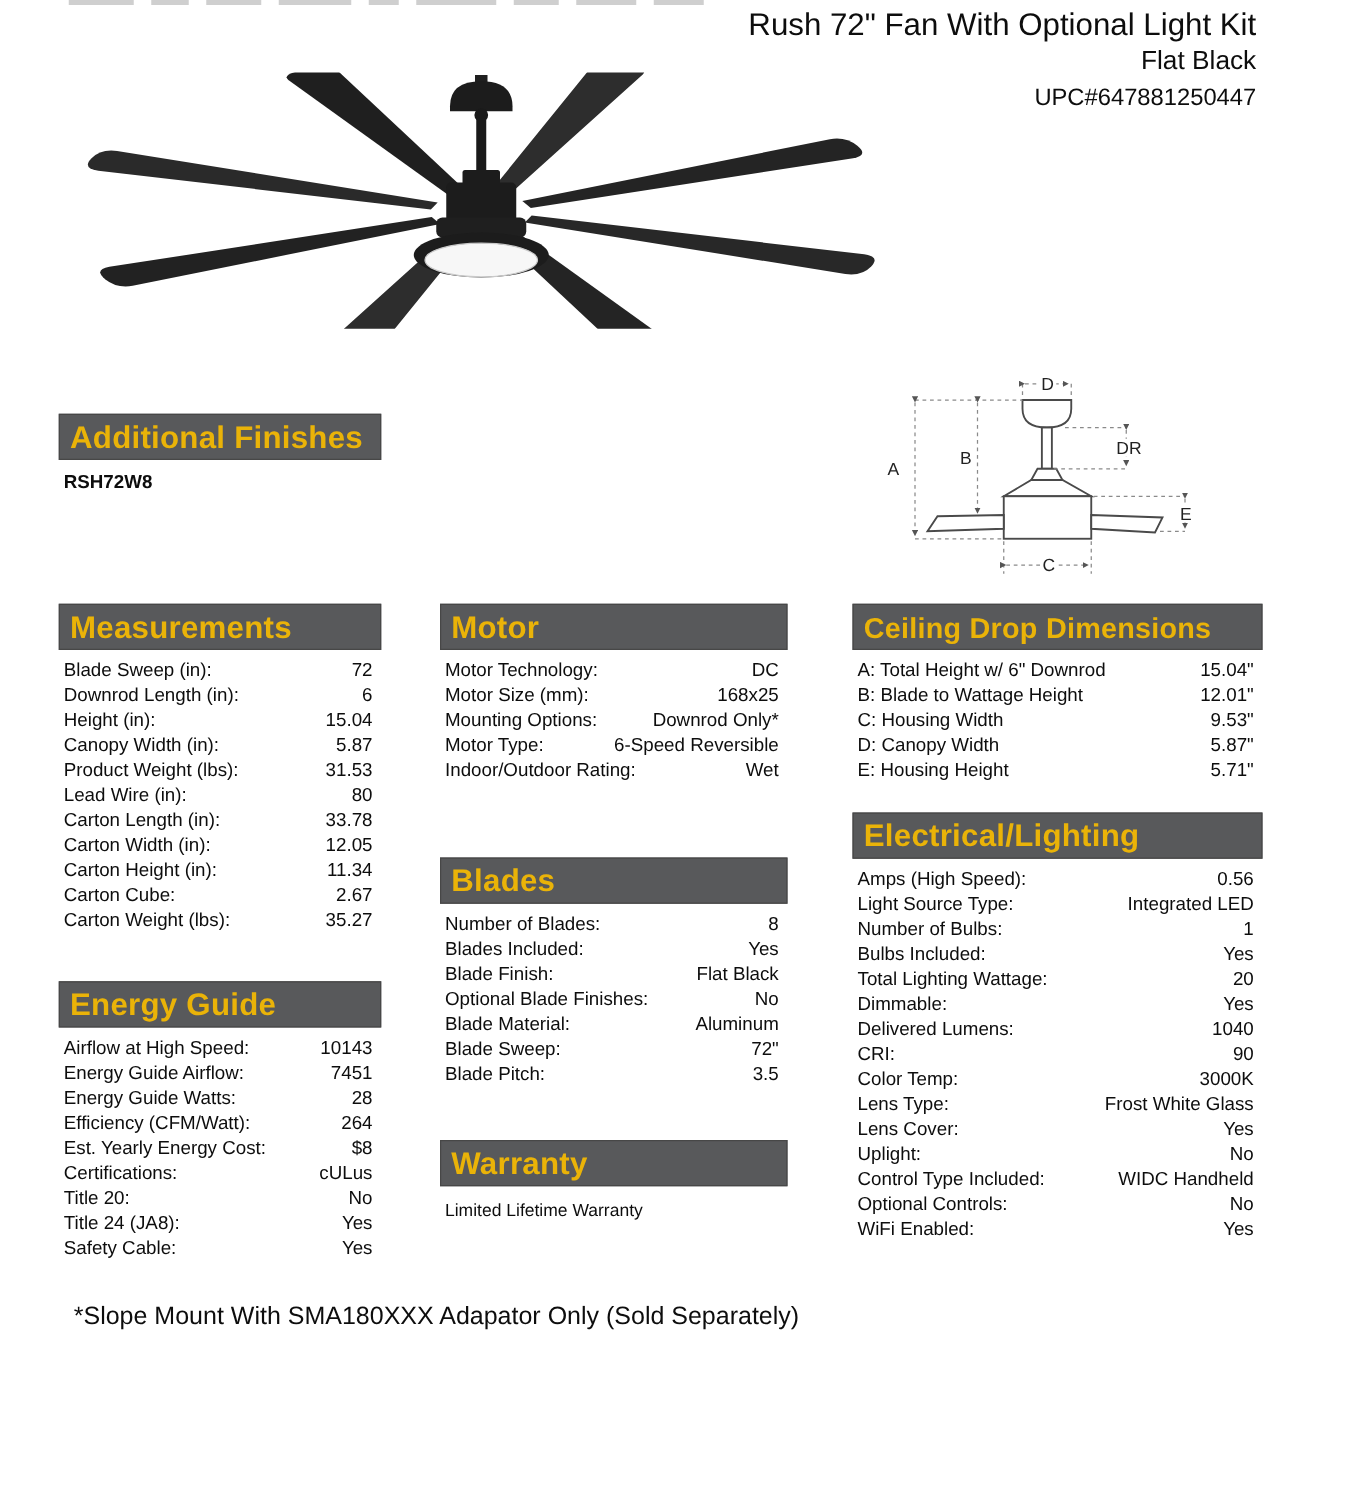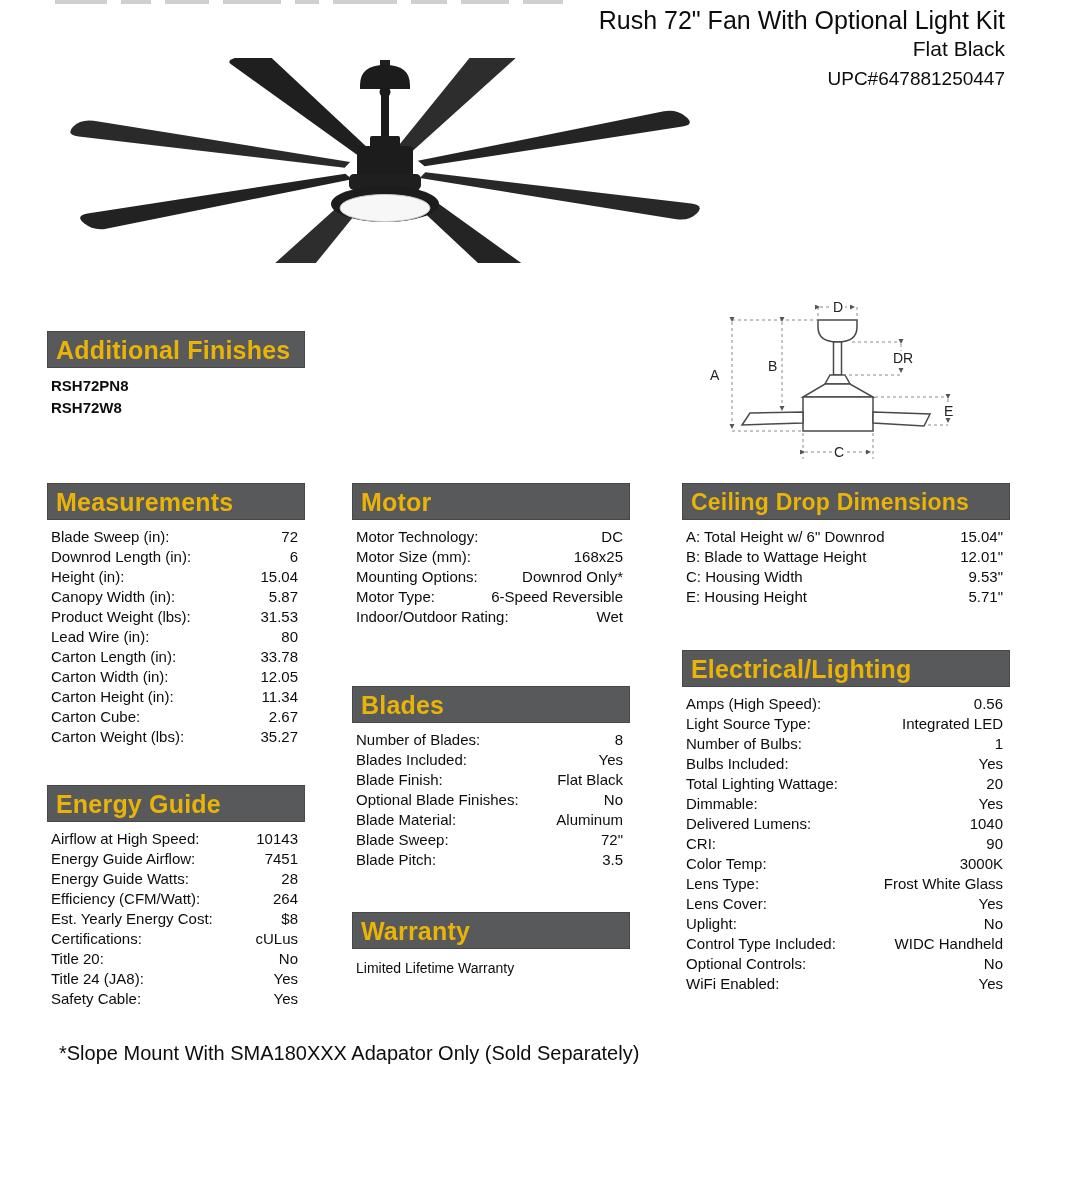--- a/index.html
+++ b/index.html
@@ -119,21 +119,20 @@
   <span class="dim-label" style="left:66px;top:72px">B</span>
   <span class="dim-label" style="left:131px;top:13px">D</span>
   <span class="dim-label" style="left:191px;top:64px">DR</span>
   <span class="dim-label" style="left:242px;top:117px">E</span>
   <span class="dim-label" style="left:132px;top:158px">C</span>
 </div>
 
 <section class="panel" style="left:47px;top:331px;width:258px">
   <div class="section-bar">Additional Finishes</div>
   <div class="rows">
-      <div class="finish-item">RSH72PN8</div>
       <div class="finish-item">RSH72W8</div>
     </div>
 </section>
 
 <section class="panel" style="left:47px;top:483px;width:258px">
   <div class="section-bar">Measurements</div>
   <div class="rows">
       <div class="spec-row">
         <span class="spec-label">Blade Sweep (in):</span>
         <span class="spec-value">72</span>
@@ -297,20 +296,24 @@
       </div>
       <div class="spec-row">
         <span class="spec-label">B: Blade to Wattage Height</span>
         <span class="spec-value">12.01"</span>
       </div>
       <div class="spec-row">
         <span class="spec-label">C: Housing Width</span>
         <span class="spec-value">9.53"</span>
       </div>
       <div class="spec-row">
+        <span class="spec-label">D: Canopy Width</span>
+        <span class="spec-value">5.87"</span>
+      </div>
+      <div class="spec-row">
         <span class="spec-label">E: Housing Height</span>
         <span class="spec-value">5.71"</span>
       </div>
     </div>
 </section>
 
 <section class="panel" style="left:682px;top:650px;width:328px">
   <div class="section-bar">Electrical/Lighting</div>
   <div class="rows">
       <div class="spec-row">

